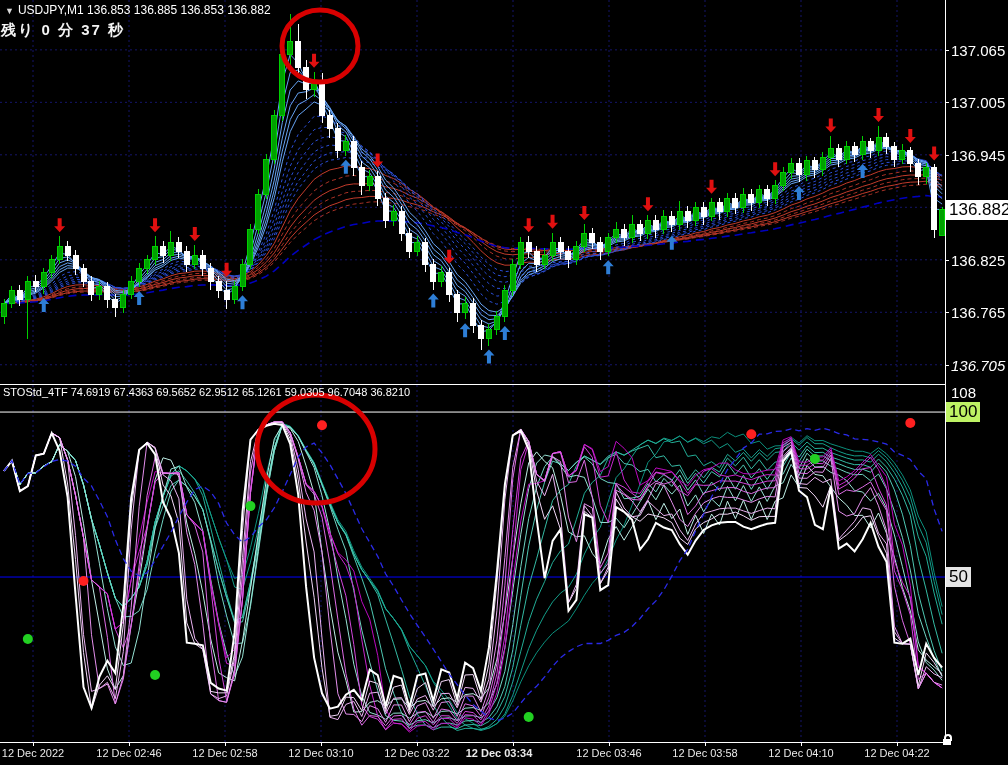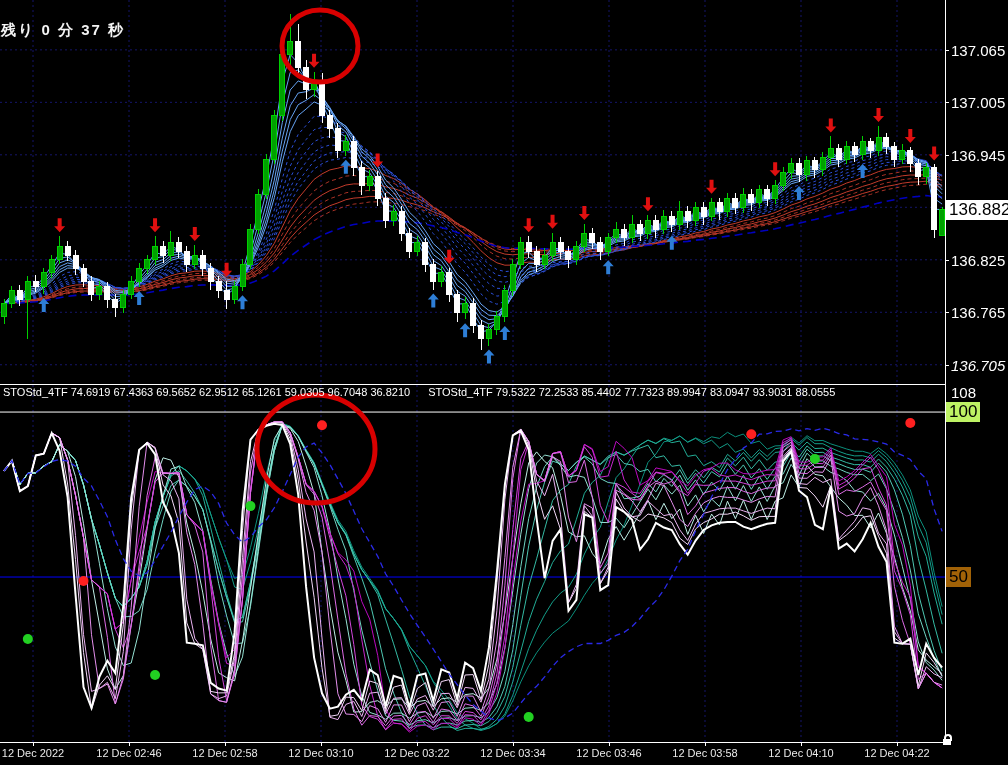--- a/index.html
+++ b/index.html
@@ -381,60 +381,60 @@
         <circle cx="528.7" cy="716.9242144177449" r="5" fill="#22d022"></circle>
         <circle cx="814.9" cy="458.9075785582255" r="5" fill="#22d022"></circle>
         <ellipse cx="316" cy="449" rx="59" ry="54" fill="none" stroke="#d80000" stroke-width="5"></ellipse>
       </g>
     </svg>
 
   <div class="vborder"></div>
   <div class="hborder" id="sub-top"></div>
   <div class="hborder" id="sub-bot"></div>
 
+  <div class="ovl" id="title-row"><span class="dd">▼</span><span>USDJPY,M1</span><span> </span><span>136.853 136.885 136.853 136.882</span></div>
 
   <div class="ovl" id="timer-row">残り 0 分 37 秒</div>
 
   <div class="ovl" id="ind-row">
     <span>STOStd_4TF 74.6919 67.4363 69.5652 62.9512 65.1261 59.0305 96.7048 36.8210</span>
-    <span>STOStd_4TF 79.5322 72.2533 85.4402 77.7323 89.9947 83.0947 93.9031 88.0555</span>
   </div>
 
   <div id="price-axis">
       <div class="axis-label" style="top: 49.8588px;">137.065</div>
       <div class="tick" style="top: 50px;"></div>
       <div class="axis-label" style="top: 102.342px;">137.005</div>
       <div class="tick" style="top: 102px;"></div>
       <div class="axis-label" style="top: 154.825px;">136.945</div>
       <div class="tick" style="top: 155px;"></div>
       <div class="axis-label" style="top: 259.79px;">136.825</div>
       <div class="tick" style="top: 260px;"></div>
       <div class="axis-label" style="top: 312.273px;">136.765</div>
       <div class="tick" style="top: 312px;"></div>
       <div class="axis-label" style="top: 364.756px; font-style: italic;">136.705</div>
       <div class="tick" style="top: 365px;"></div>
       <div class="axis-box" style="top: 209.932px; background: rgb(255, 255, 255); color: rgb(0, 0, 0); left: 946px;">136.882</div>
     </div>
   <div id="sub-axis">
       <div class="axis-label" style="top: 391.66px;">108</div>
       <div class="axis-box" style="top: 412.055px; background: #bef264; color: rgb(0, 0, 0); left: 946px;">100</div>
-      <div class="axis-box" style="top: 577.028px; background: #a16207; color: rgb(0, 0, 0); left: 946px;">50</div>
+      <div class="axis-box" style="top: 577.028px; background: #e5e5e5; color: rgb(0, 0, 0); left: 946px;">50</div>
     </div>
   <div id="time-axis">
       <div class="time-label" style="left: 33px;">12 Dec 2022</div>
       <div class="tick" style="left: 33px; top: 742px; width: 1px; height: 4px;"></div>
       <div class="time-label" style="left: 129px;">12 Dec 02:46</div>
       <div class="tick" style="left: 129px; top: 742px; width: 1px; height: 4px;"></div>
       <div class="time-label" style="left: 225px;">12 Dec 02:58</div>
       <div class="tick" style="left: 225px; top: 742px; width: 1px; height: 4px;"></div>
       <div class="time-label" style="left: 321px;">12 Dec 03:10</div>
       <div class="tick" style="left: 321px; top: 742px; width: 1px; height: 4px;"></div>
       <div class="time-label" style="left: 417px;">12 Dec 03:22</div>
       <div class="tick" style="left: 417px; top: 742px; width: 1px; height: 4px;"></div>
-      <div class="time-label" style="left: 513px;">12 Dec 03:34</div>
+      <div class="time-label" style="left: 499px; font-weight: bold;">12 Dec 03:34</div>
       <div class="tick" style="left: 513px; top: 742px; width: 1px; height: 4px;"></div>
       <div class="time-label" style="left: 609px;">12 Dec 03:46</div>
       <div class="tick" style="left: 609px; top: 742px; width: 1px; height: 4px;"></div>
       <div class="time-label" style="left: 705px;">12 Dec 03:58</div>
       <div class="tick" style="left: 705px; top: 742px; width: 1px; height: 4px;"></div>
       <div class="time-label" style="left: 801px;">12 Dec 04:10</div>
       <div class="tick" style="left: 801px; top: 742px; width: 1px; height: 4px;"></div>
       <div class="time-label" style="left: 897px;">12 Dec 04:22</div>
       <div class="tick" style="left: 897px; top: 742px; width: 1px; height: 4px;"></div>
     </div>

